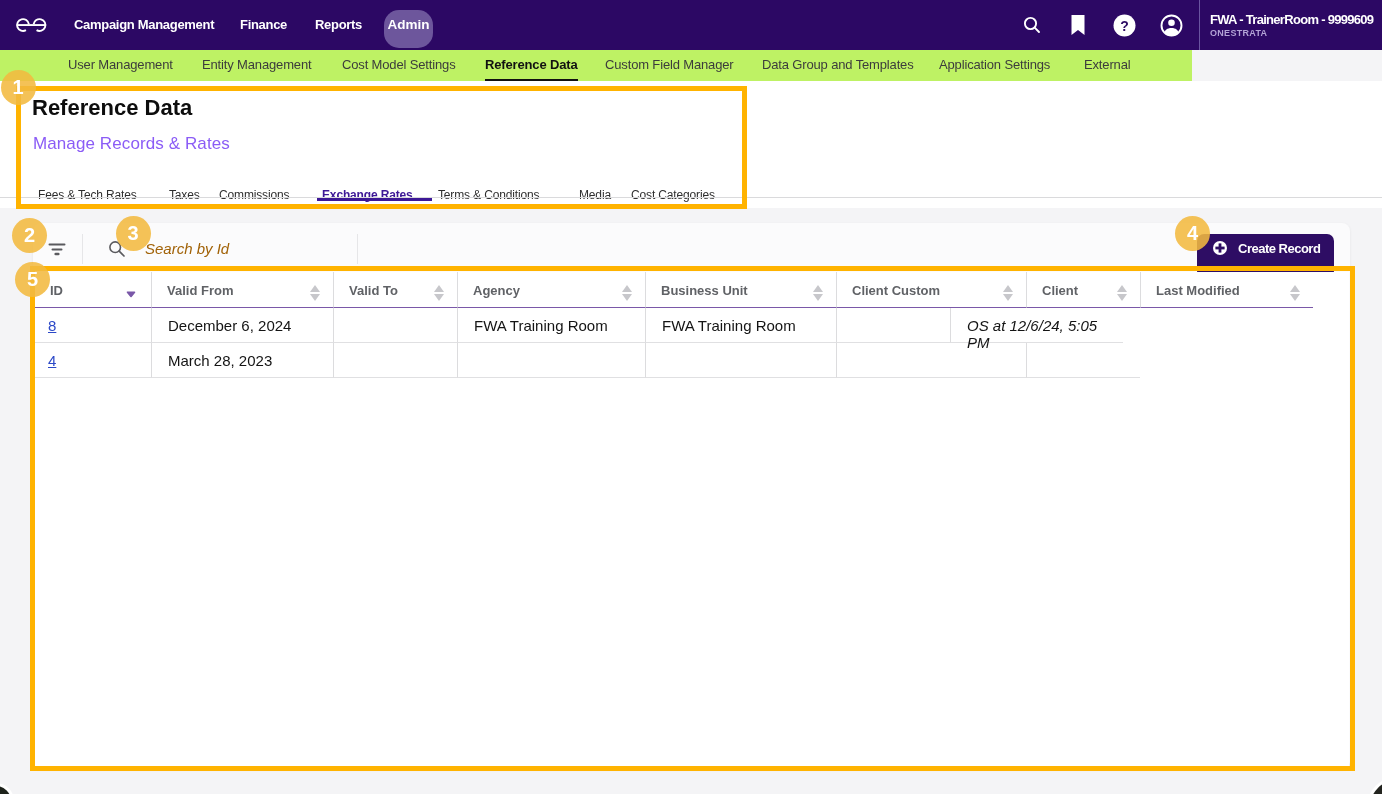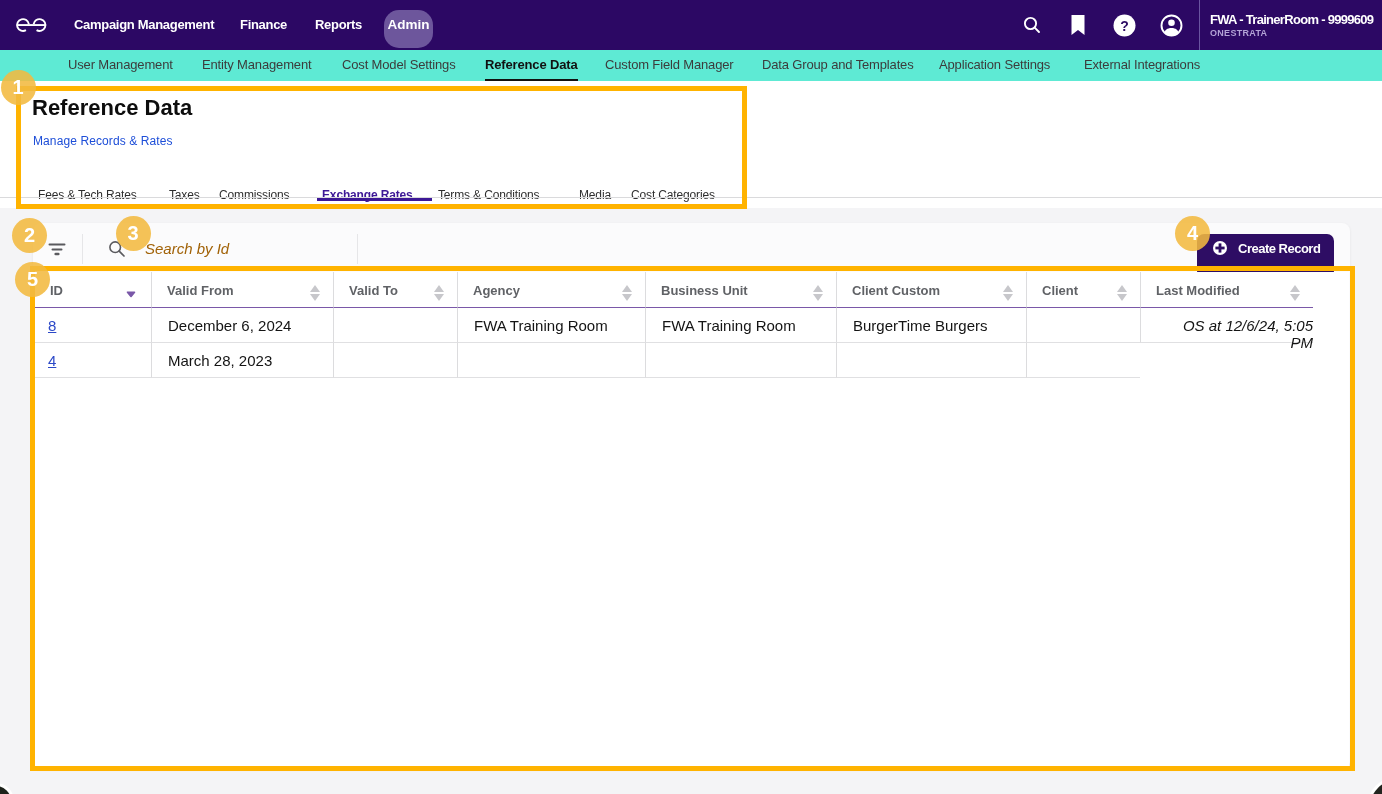--- a/index.html
+++ b/index.html
@@ -9,28 +9,28 @@
 
   
   #topbar { position:absolute; left:0; top:0; width:1382px; height:50px; background:#2c0864; }
   #topbar .menu { position:absolute; top:0; height:50px; line-height:50px; color:#fff; font-weight:bold; font-size:13px; letter-spacing:-0.3px; }
   #adminpill { position:absolute; left:384px; top:10px; width:49px; height:38px; background:#6d569c; border-radius:15px; color:#fff; font-weight:bold; font-size:13.5px; text-align:center; line-height:30px; }
   #topdiv { position:absolute; left:1199px; top:0; width:1px; height:50px; background:#6a55a0; }
   #acct1 { position:absolute; left:1210px; top:11.5px; color:#fff; font-weight:bold; font-size:13px; white-space:nowrap; letter-spacing:-0.7px; }
   #acct2 { position:absolute; left:1210px; top:28px; color:#b3a3d6; font-weight:bold; font-size:9px; letter-spacing:0.3px; }
 
   
-  #nav2 { position:absolute; left:0; top:50px; width:1382px; height:31px; background:#5eead4; }
+  #nav2 { position:absolute; left:0; top:50px; width:1192px; height:31px; background:#bef264; }
   #nav2 span { position:absolute; top:0; height:31px; line-height:30px; font-size:13px; color:#3c3c3c; letter-spacing:-0.15px; }
   #nav2 .active { color:#111; font-weight:bold; border-bottom:2px solid #111; }
 
   
   #pagehead { position:absolute; left:0; top:81px; width:1382px; height:127px; background:#fff; }
   #h1 { position:absolute; left:32px; top:14px; font-size:22px; font-weight:bold; color:#0d0d0d; }
-  #sub { position:absolute; left:33px; top:53px; font-size:12px; letter-spacing:0.1px; color:#1d4ed8; }
+  #sub { position:absolute; left:33px; top:53px; font-size:17px; letter-spacing:0.1px; color:#8b5cf6; }
   .subtab { position:absolute; top:107px; font-size:12px; letter-spacing:-0.15px; color:#2e2e2e; }
   #st-active { color:#3d1896; font-weight:bold; }
   #st-underline { position:absolute; left:317px; top:117px; width:115px; height:3px; background:#3d1896; }
 
   
   #card { position:absolute; left:33px; top:223px; width:1317px; height:546px; background:#fbfbfc; border-radius:8px; box-shadow:0 1px 3px rgba(0,0,0,0.07); }
 
   
   #filtericon { position:absolute; left:48px; top:241px; width:18px; height:16px; }
   #tooldiv1 { position:absolute; left:82px; top:234px; width:1px; height:30px; background:#e6e6e8; }
@@ -42,21 +42,21 @@
   
   #table { position:absolute; left:35px; top:272px; width:1314px; height:494px; background:#fff; }
   .trow { display:flex; }
   .hc { height:36px; border-bottom:1.5px solid #7a58a8; position:relative; font-size:13px; font-weight:bold; color:#606266; }
   .hc div.lbl { position:absolute; left:15px; top:11px; }
   .dc { height:35px; border-bottom:1px solid #e0e0e2; border-left:1px solid #dcdcde; position:relative; font-size:15px; color:#141414; }
   .dc.first { border-left:none; }
   .hc.bl { border-left:1px solid #dcdcde; }
   .dc div { position:absolute; left:16px; top:9px; }
   .c0 .lbl, .dc.c0 div { left:13px; }
-  .c0{width:116px;padding-left:10px;} .c1{width:182px;} .c2{width:124px;} .c3{width:188px;} .c4{width:191px;} .c5{width:190px;} .c6{width:114px;} .c7{width:173px;text-align:right;}
+  .c0{width:116px;padding-left:10px;} .c1{width:182px;} .c2{width:124px;} .c3{width:188px;} .c4{width:191px;} .c5{width:190px;} .c6{width:114px;} .c7{width:173px;}
   a.idlink { color:#2b48c7; }
   .lm { font-style:italic; }
   .sort { position:absolute; right:13px; top:13px; width:10px; height:16px; }
   .sort:before { content:""; position:absolute; left:0; top:0; border-left:5px solid transparent; border-right:5px solid transparent; border-bottom:7px solid #c7c7cb; }
   .sort:after { content:""; position:absolute; left:0; bottom:0.5px; border-left:5px solid transparent; border-right:5px solid transparent; border-top:7px solid #c7c7cb; }
   .sortdown { position:absolute; right:15px; top:19px; width:10px; height:7px; }
 
   
   .abox { position:absolute; border:5px solid #ffb300; }
   #box1 { left:16px; top:86px; width:731px; height:123px; }
@@ -198,23 +198,20 @@
     <div class="dc c1">
         <div>December 6, 2024</div>
       </div>
     <div class="dc c2"></div>
     <div class="dc c3">
         <div>FWA Training Room</div>
       </div>
     <div class="dc c4">
         <div>FWA Training Room</div>
       </div>
-    <div class="dc c5">
-        <div>BurgerTime Burgers</div>
-      </div>
     <div class="dc c6"></div>
     <div class="dc c7">
         <div class="lm">OS at 12/6/24, 5:05 PM</div>
       </div>
   </div>
   <div class="trow">
     <div class="dc c0 first">
         <div><a class="idlink" href="#">4</a></div>
       </div>
     <div class="dc c1">

